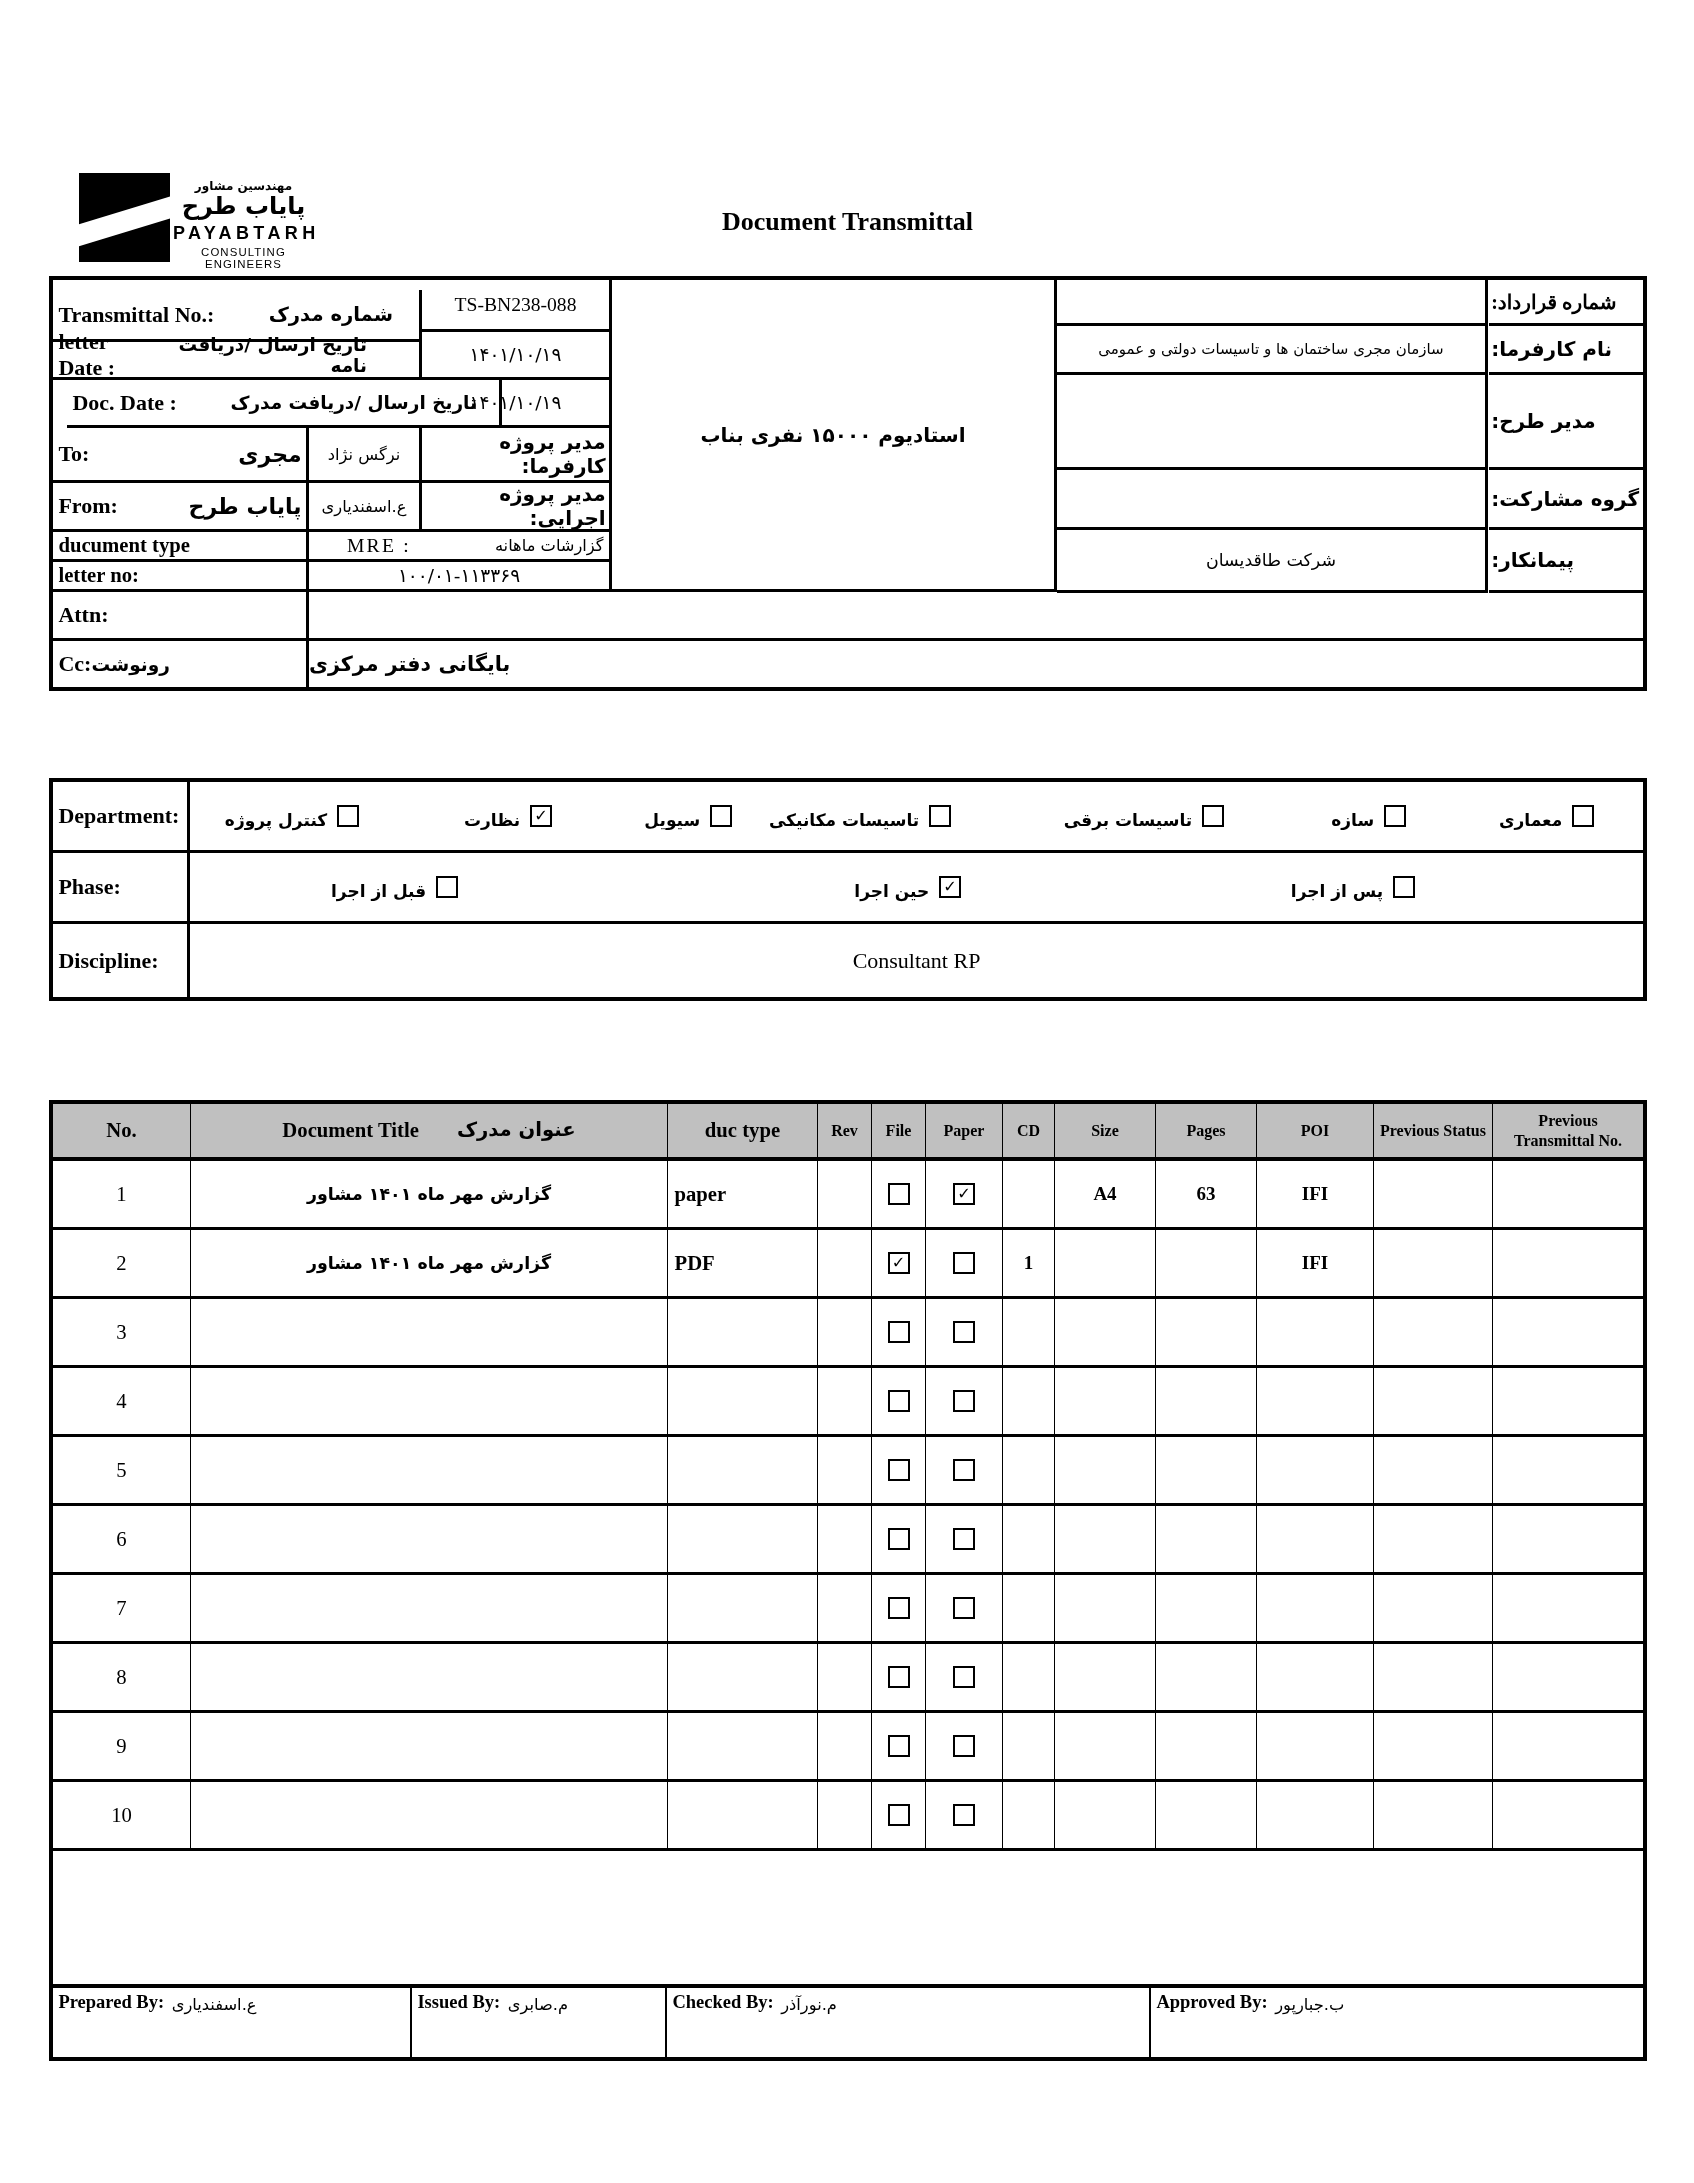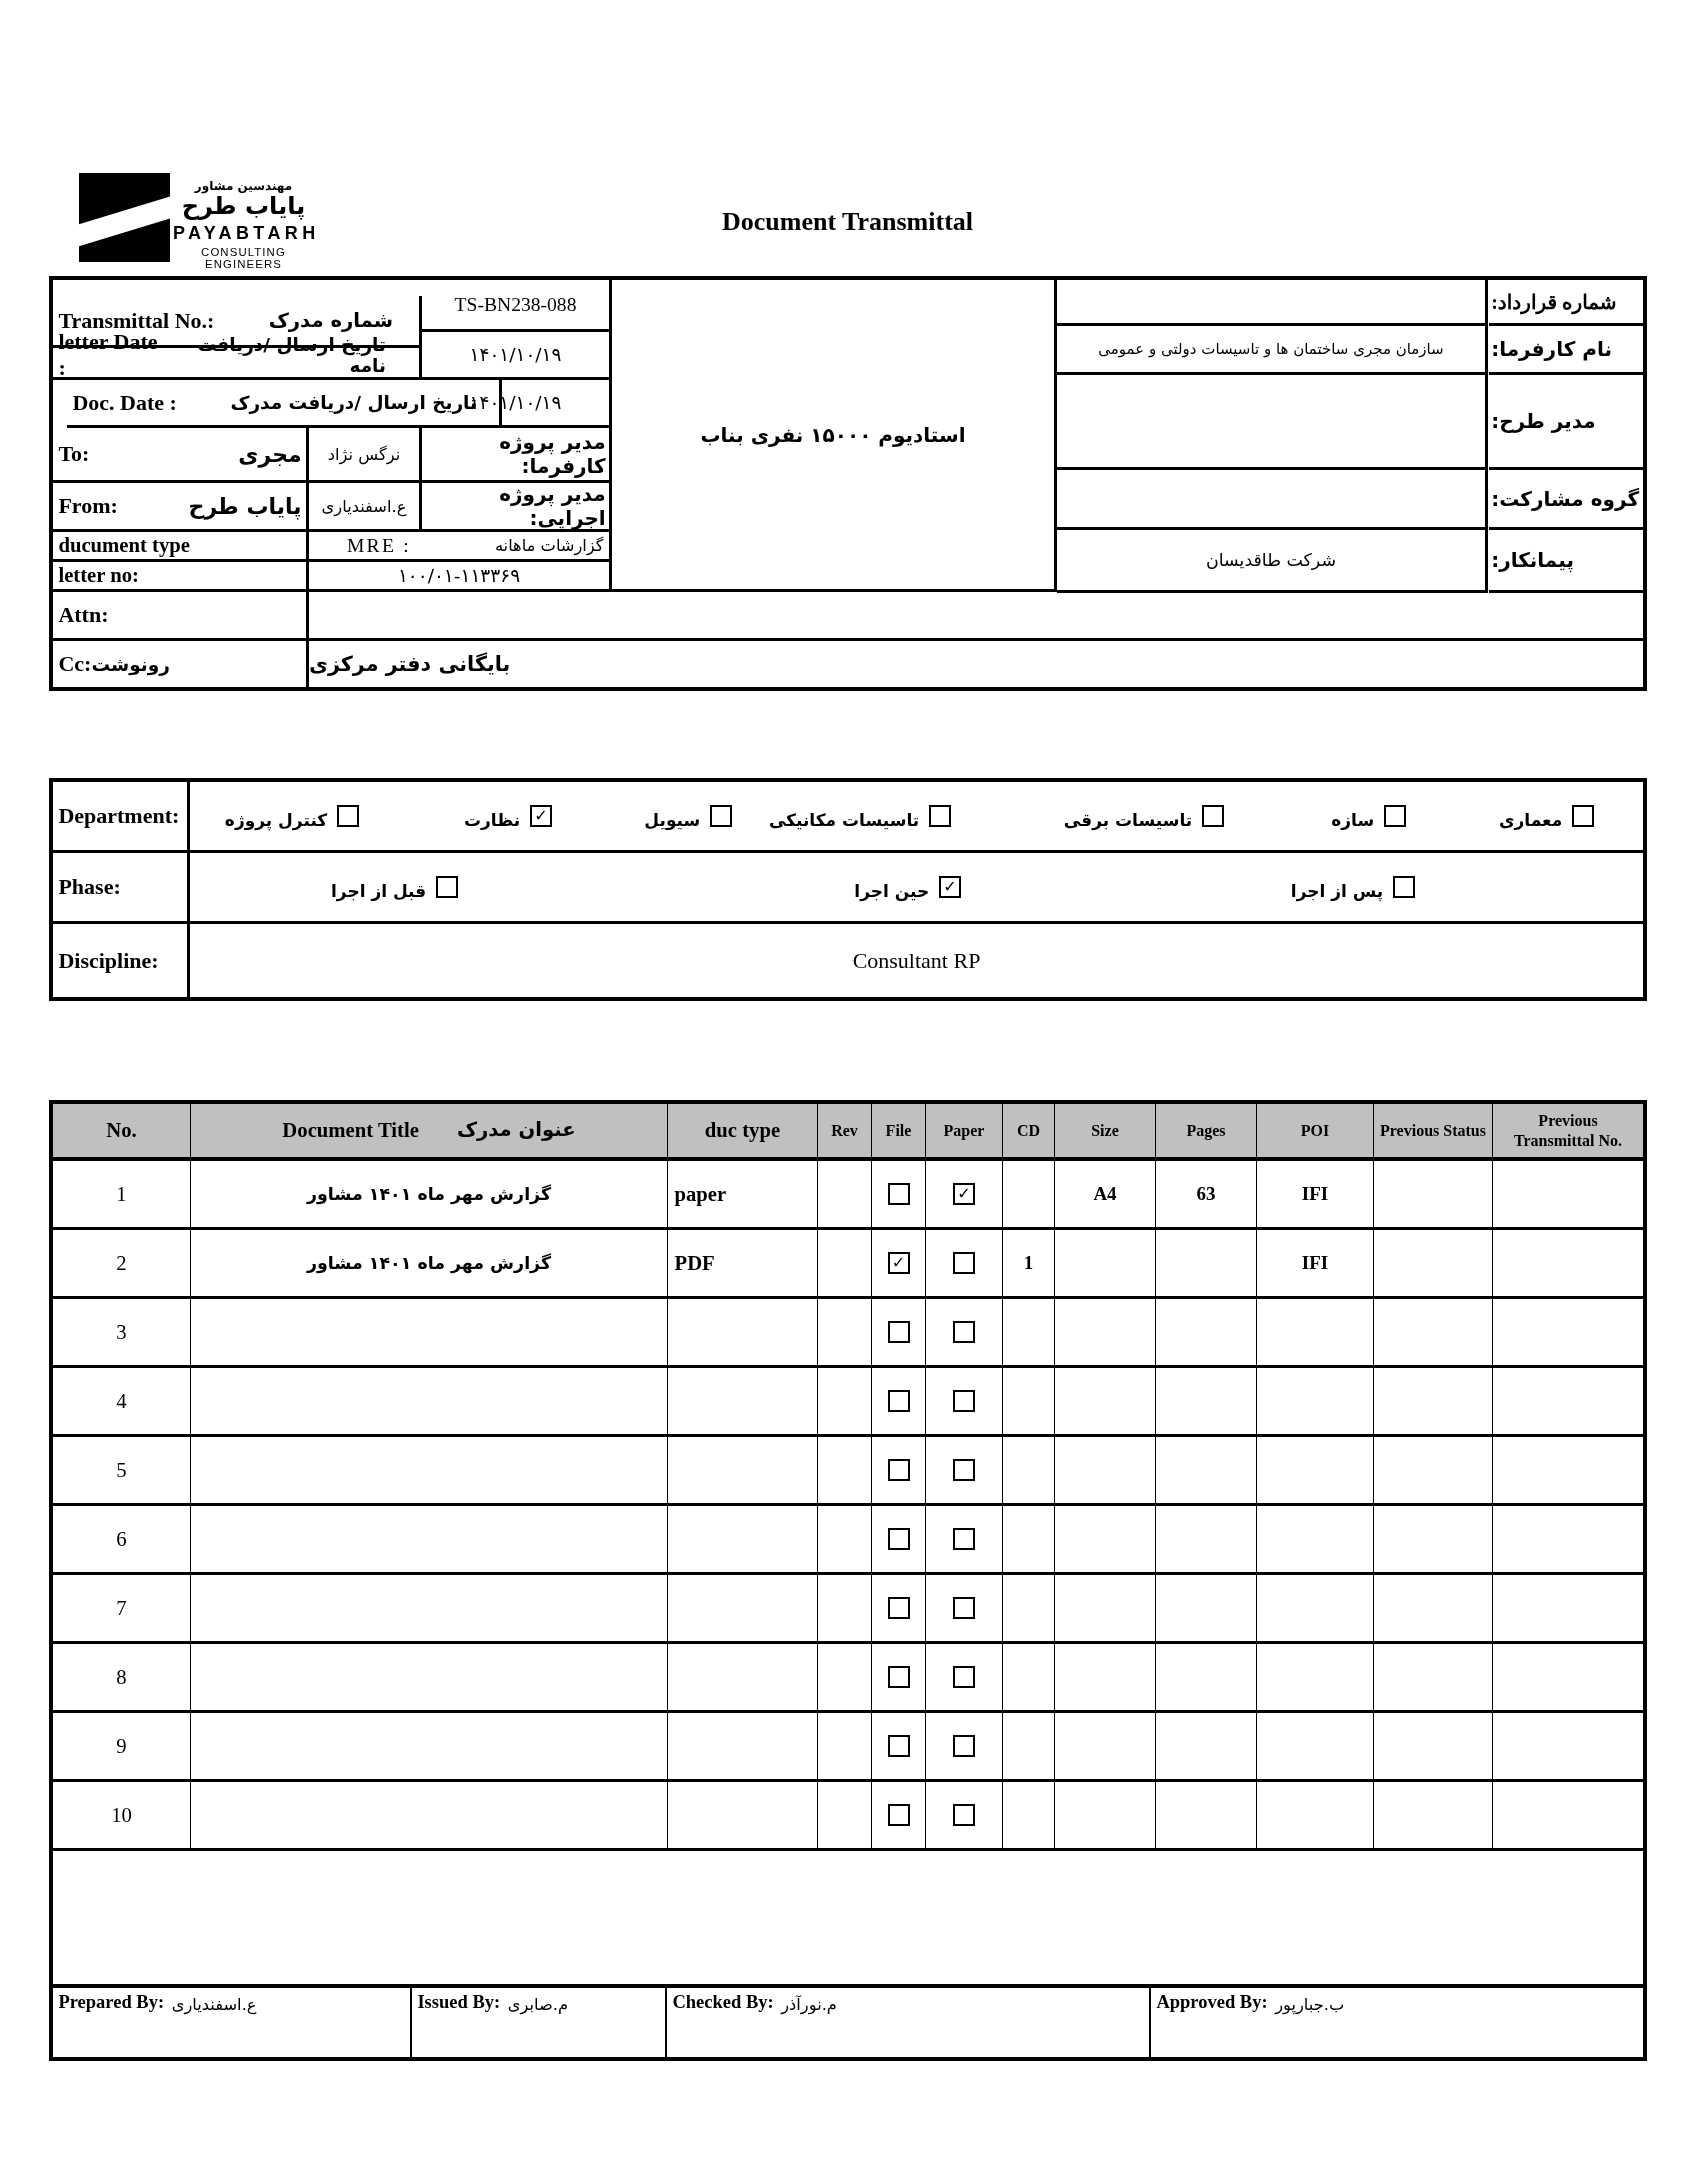--- a/index.html
+++ b/index.html
@@ -72,31 +72,31 @@
     <div class="brand-fa-small">مهندسین مشاور</div>
     <div class="brand-fa">پایاب طرح</div>
     <div class="brand-en">PAYABTARH</div>
     <div class="brand-sub">CONSULTING ENGINEERS</div>
   </div>
 
   <div class="doc-title">Document Transmittal</div>
 
   <div class="tbl" style="left:49px; top:276px; width:1598px; height:415px;">
 
-    <div class="cell bR bB flex-between" style="left:0;top:16px;width:369px;height:52px;">
+    <div class="cell bR bB flex-between" style="left:0;top:10px;width:369px;height:52px;">
       <span class="en-label">Transmittal No.:</span>
       <span class="fa" style="font-size:19.6px;font-weight:bold;padding-right:26px;">شماره مدرک</span>
     </div>
     <div class="cell bR bB center" style="left:369px;top:0;width:190px;height:52px;">
       <span style="font-size:19.6px;">TS-BN238-088</span>
     </div>
 
     <div class="cell bR bB flex-between" style="left:0;top:52px;width:369px;height:48px;">
       <span class="en-label">letter Date  :</span>
-      <span class="fa" style="font-size:18.5px;font-weight:bold;padding-right:33px;">تاریخ ارسال /دریافت نامه</span>
+      <span class="fa" style="font-size:18.5px;font-weight:bold;padding-right:52px;">تاریخ ارسال /دریافت نامه</span>
     </div>
     <div class="cell bR bB center" style="left:369px;top:52px;width:190px;height:48px;">
       <span class="fa" dir="ltr" style="font-size:18.5px;">۱۴۰۱/۱۰/۱۹</span>
     </div>
 
     <div class="cell bR bB flex-between" style="left:14px;top:100px;width:435px;height:48px;">
       <span class="en-label">Doc. Date :</span>
       <span class="fa" style="font-size:18.5px;font-weight:bold;padding-right:22px;">تاریخ ارسال /دریافت مدرک</span>
     </div>
     <div class="cell bR bB center" style="left:369px;top:100px;width:190px;height:48px;">

